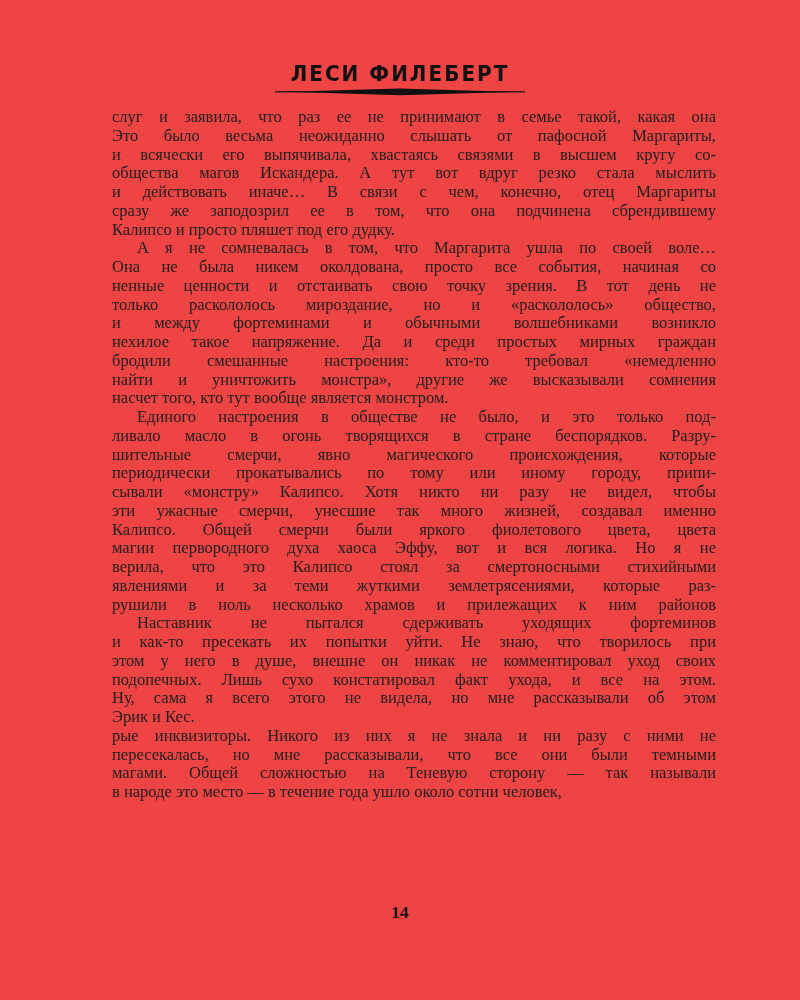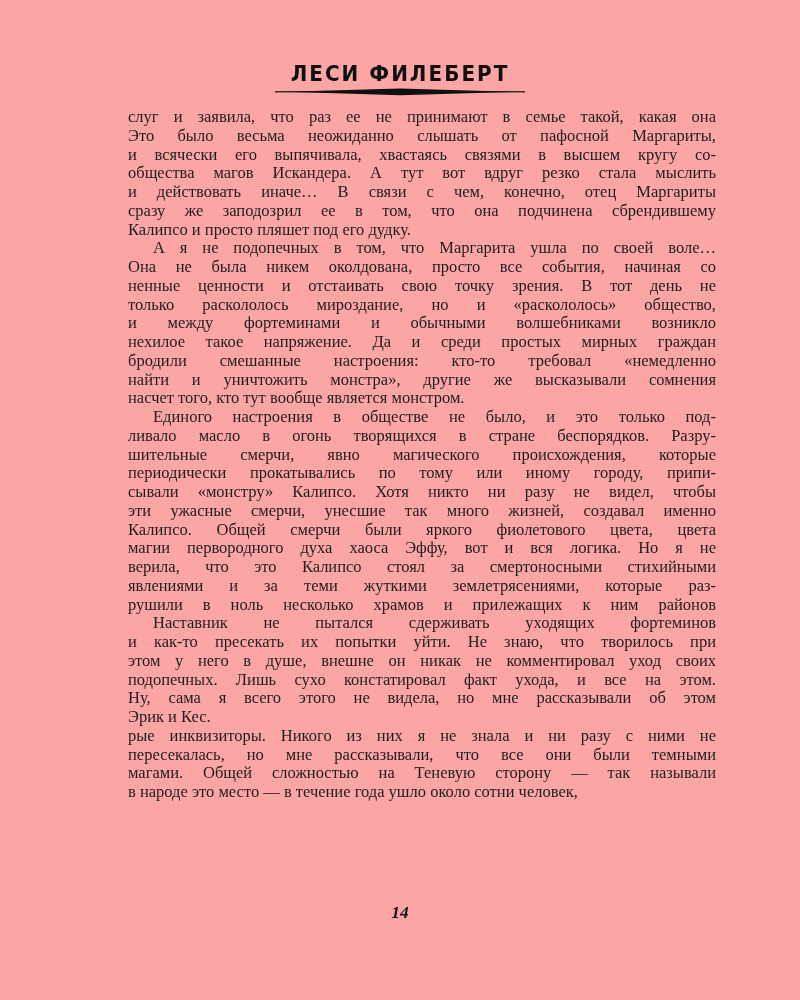--- a/index.html
+++ b/index.html
@@ -4,21 +4,21 @@
 <style>
   html, body {
     margin: 0;
     padding: 0;
     background: #ffffff;
   }
   .page {
     position: relative;
     width: 800px;
     height: 1000px;
-    background: #fca5a5;
+    background: #ef4444;
     color: #1e1e1e;
     font-family: "Liberation Serif", "DejaVu Serif", serif;
     overflow: hidden;
   }
   .running-header {
     position: absolute;
     top: 62px;
     left: 0;
     width: 100%;
     text-align: center;
@@ -43,38 +43,36 @@
     left: 112px;
     width: 604px;
     font-size: 16.5px;
     line-height: 18.75px;
     color: #1e1e1e;
   }
   .body-text .line {
     text-align: justify;
     text-align-last: justify;
     white-space: normal;
-    margin-left: 16px;
   }
   .body-text .line.last {
     text-align-last: left;
   }
   .body-text .line.indent {
     text-indent: 25px;
   }
   .page-number {
     position: absolute;
     top: 902px;
     left: 0;
     width: 100%;
     text-align: center;
     font-weight: 700;
     font-size: 17.5px;
     color: #141414;
-    font-style: italic;
   }
 </style>
 </head>
 <body>
 
 <div class="page">
 
   <div class="running-header">ЛЕСИ ФИЛЕБЕРТ</div>
 
   <div class="ornament-wrap">
@@ -85,21 +83,21 @@
   </div>
 
   <div class="body-text">
       <div class="line">слуг и заявила, что раз ее не принимают в семье такой, какая она</div>
       <div class="line">Это было весьма неожиданно слышать от пафосной Маргариты,</div>
       <div class="line">и всячески его выпячивала, хвастаясь связями в высшем кругу со-</div>
       <div class="line">общества магов Искандера. А тут вот вдруг резко стала мыслить</div>
       <div class="line">и действовать иначе… В связи с чем, конечно, отец Маргариты</div>
       <div class="line">сразу же заподозрил ее в том, что она подчинена сбрендившему</div>
       <div class="line last">Калипсо и просто пляшет под его дудку.</div>
-      <div class="line indent">А я не подопечных в том, что Маргарита ушла по своей воле…</div>
+      <div class="line indent">А я не сомневалась в том, что Маргарита ушла по своей воле…</div>
       <div class="line">Она не была никем околдована, просто все события, начиная со</div>
       <div class="line">ненные ценности и отстаивать свою точку зрения. В тот день не</div>
       <div class="line">только раскололось мироздание, но и «раскололось» общество,</div>
       <div class="line">и между фортеминами и обычными волшебниками возникло</div>
       <div class="line">нехилое такое напряжение. Да и среди простых мирных граждан</div>
       <div class="line">бродили смешанные настроения: кто-то требовал «немедленно</div>
       <div class="line">найти и уничтожить монстра», другие же высказывали сомнения</div>
       <div class="line last">насчет того, кто тут вообще является монстром.</div>
       <div class="line indent">Единого настроения в обществе не было, и это только под-</div>
       <div class="line">ливало масло в огонь творящихся в стране беспорядков. Разру-</div>

